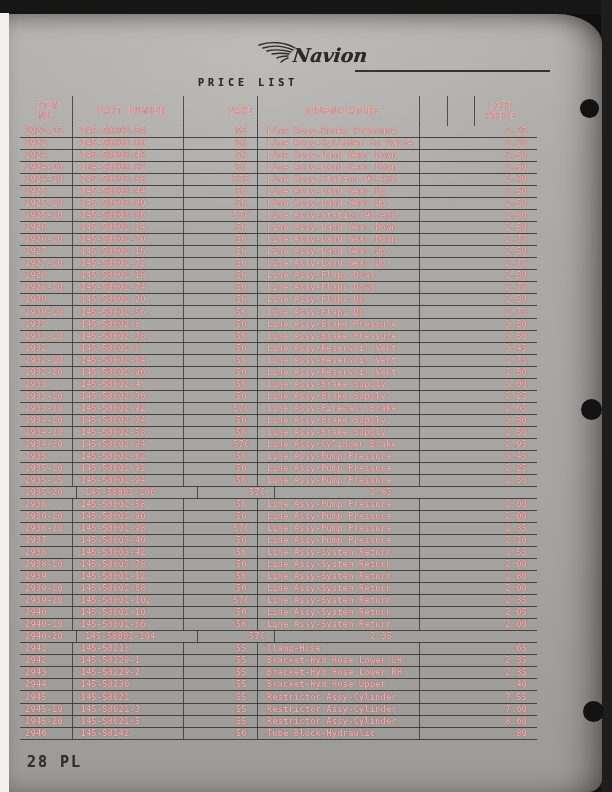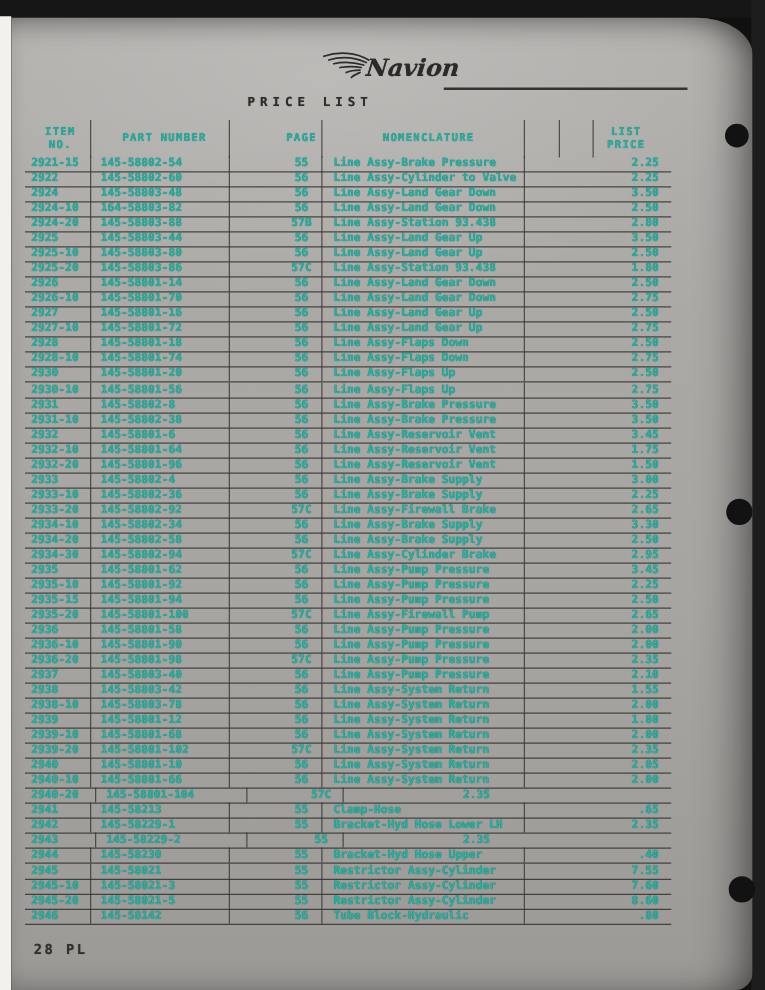--- a/index.html
+++ b/index.html
@@ -42,21 +42,21 @@
   .brand .rule{position:absolute;left:98px;top:32px;width:195px;height:1.5px;background:#35332f;}
 
   
   .title{
     position:absolute;left:198px;top:77px;
     font-size:10px;font-weight:bold;color:#2e2c2a;letter-spacing:4px;
     text-shadow:0 0 .6px rgba(40,40,40,.7);
   }
 
   
-  .ptable{position:absolute;left:20px;top:96px;width:517px;color:#14b8a6;}
+  .ptable{position:absolute;left:20px;top:96px;width:517px;color:#fca5a5;}
   .ptable *{box-sizing:border-box;}
   .thead{display:flex;height:30px;align-items:center;}
   .thead .hc{
     font-size:8.5px;font-weight:bold;letter-spacing:1px;text-align:center;
     height:100%;display:flex;align-items:center;justify-content:center;
     text-shadow:0 0 .6px rgba(40,40,40,.7);
   }
   .row{display:flex;height:12.04px;border-bottom:1px solid rgba(48,46,43,.82);align-items:flex-end;}
   .cell{
     font-size:9px;font-weight:bold;line-height:12px;
@@ -68,21 +68,21 @@
   .c1{width:121px;padding-left:8px;}
   .c2{width:35px;text-align:center;margin-left:42px;}
   .c3{width:177px;padding-left:9px;}
   .c4{width:30px;}
   .c5{width:30px;}
   .c6{width:67px;text-align:right;padding-right:10px;}
   .vline{border-right:1px solid rgba(48,46,43,.75);}
 
   .footer{
     position:absolute;left:27px;top:753px;
-    font-size:11px;font-weight:bold;color:#33312e;letter-spacing:2px;
+    font-size:15px;font-weight:bold;color:#33312e;letter-spacing:2px;
     text-shadow:0 0 .6px rgba(40,40,40,.7);
   }
 </style>
 </head>
 <body>
 
 <div class="top-band"></div>
 <div class="right-band"></div>
 <div class="edge-strip"></div>
 
@@ -420,21 +420,20 @@
     <span class="cell c3 vline">Line Assy-Pump Pressure</span>
     <span class="cell c4 vline"></span>
     <span class="cell c5 vline"></span>
     <span class="cell c6">2.50</span>
   </div>
 
   <div class="row">
     <span class="cell c0 vline">2935-20</span>
     <span class="cell c1 vline">145-58801-100</span>
     <span class="cell c2 vline">57C</span>
-    <span class="cell c3 vline">Line Assy-Firewall Pump</span>
     <span class="cell c4 vline"></span>
     <span class="cell c5 vline"></span>
     <span class="cell c6">2.65</span>
   </div>
 
   <div class="row">
     <span class="cell c0 vline">2936</span>
     <span class="cell c1 vline">145-58801-58</span>
     <span class="cell c2 vline">56</span>
     <span class="cell c3 vline">Line Assy-Pump Pressure</span>
@@ -569,20 +568,21 @@
     <span class="cell c3 vline">Bracket-Hyd Hose Lower LH</span>
     <span class="cell c4 vline"></span>
     <span class="cell c5 vline"></span>
     <span class="cell c6">2.35</span>
   </div>
 
   <div class="row">
     <span class="cell c0 vline">2943</span>
     <span class="cell c1 vline">145-58229-2</span>
     <span class="cell c2 vline">55</span>
+    <span class="cell c3 vline">Bracket-Hyd Hose Lower RH</span>
     <span class="cell c4 vline"></span>
     <span class="cell c5 vline"></span>
     <span class="cell c6">2.35</span>
   </div>
 
   <div class="row">
     <span class="cell c0 vline">2944</span>
     <span class="cell c1 vline">145-58230</span>
     <span class="cell c2 vline">55</span>
     <span class="cell c3 vline">Bracket-Hyd Hose Upper</span>

